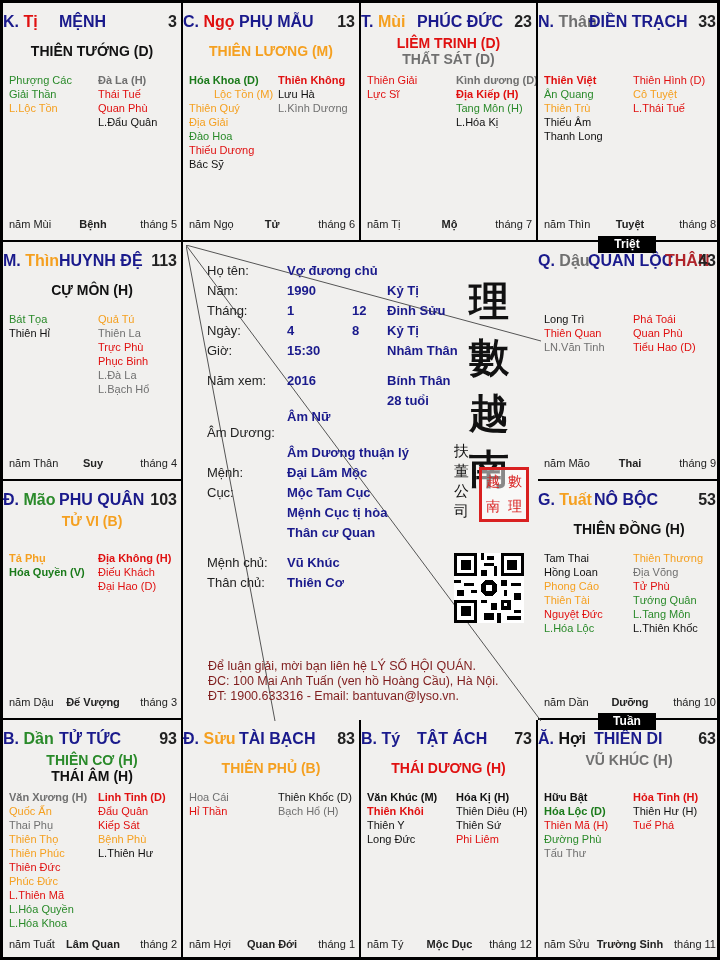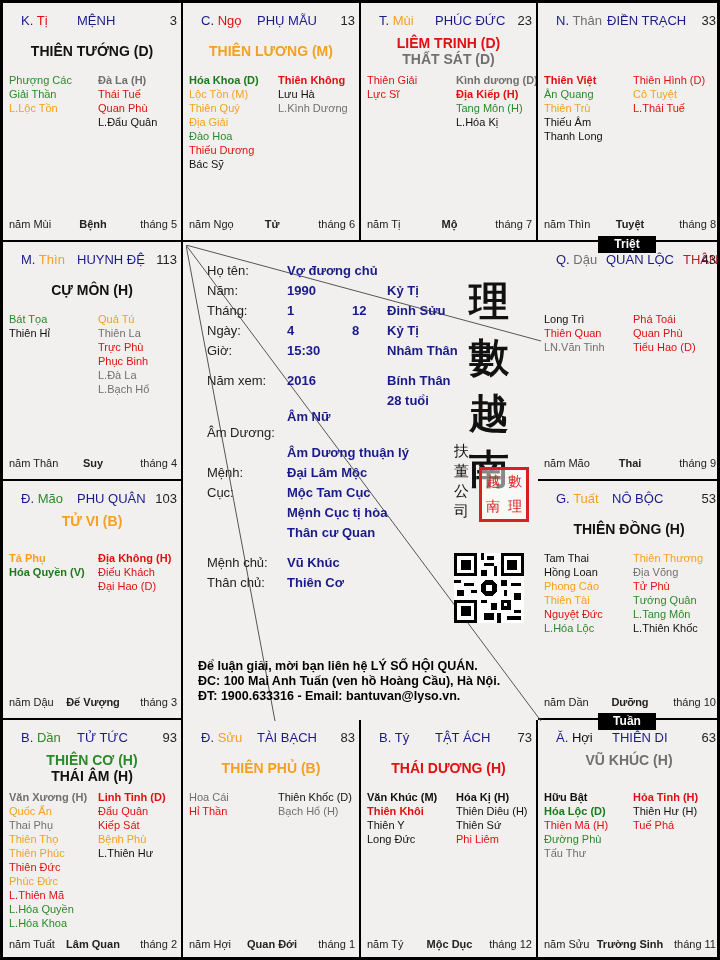--- a/index.html
+++ b/index.html
@@ -1,19 +1,19 @@
 <!DOCTYPE html>
 <html><head>
 <meta charset="utf-8">
 <style>
   * { box-sizing: border-box; margin: 0; padding: 0; }
   body { width: 720px; height: 960px; background: #f0efed; font-family: "Liberation Sans", sans-serif; font-size: 11px; overflow: hidden; position: relative; }
   .grid { position: absolute; left: 0; top: 0; width: 720px; height: 960px; border: 3px solid #000; background: #f1f0ee; }
   .cell { position: absolute; border: 1px solid #000; border-width: 0 2px 2px 0; overflow: hidden; }
-  .hdr { position: absolute; top: 10px; left: 18px; right: 4px; height: 14px; font-weight: normal; font-size: 13px; }
+  .hdr { position: absolute; top: 10px; left: 0; right: 4px; height: 14px; font-weight: bold; font-size: 16px; }
   .hdr .branch { position: absolute; left: 0; top: 0; }
   .hdr .branch .pre { color: #1a1a8c; }
   .hdr .palace { position: absolute; top: 0; color: #1a1a8c; }
   .hdr .num { position: absolute; right: 0; top: 0; color: #222; }
   .hdr .than { position: absolute; top: 0; color: #b0242a; }
   .main { position: absolute; left: 0; right: 0; text-align: center; font-weight: bold; font-size: 14px; line-height: 16px; }
   .stars { position: absolute; left: 6px; right: 4px; font-size: 11px; line-height: 14px; }
   .col { position: absolute; top: 0; }
   .col.l { left: 0; }
   .col.r { left: 89px; }
@@ -24,21 +24,21 @@
   .ftr .st { position: absolute; left: 0; right: 0; text-align: center; font-weight: bold; }
   .ftr .mo { position: absolute; right: 0; }
   .tag { position: absolute; background: #000; color: #fff; font-weight: bold; font-size: 12px; width: 58px; height: 17px; line-height: 17px; text-align: center; z-index: 5; }
   .center { position: absolute; left: 183px; top: 242px; width: 355px; height: 476px; overflow: hidden; }
   .center svg.lines { position: absolute; left: 0; top: 0; }
   .info { position: absolute; left: 0; top: 0; width: 355px; height: 476px; font-size: 13px; color: #1a1a8c; }
   .info .lbl { position: absolute; left: 21px; color: #222; }
   .info .v1 { position: absolute; left: 101px; font-weight: bold; }
   .info .v2 { position: absolute; left: 166px; font-weight: bold; }
   .info .v3 { position: absolute; left: 201px; font-weight: bold; }
-  .contact { position: absolute; left: 12px; top: 414px; color: #000000; font-weight: bold; font-size: 12.5px; line-height: 15px; }
+  .contact { position: absolute; left: 22px; top: 414px; color: #7f1d1d; font-weight: normal; font-size: 12.5px; line-height: 15px; }
   .cal { position: absolute; left: 283px; top: 28px; font-family: "DejaVu Serif", serif; font-size: 40px; line-height: 56px; color: #111; font-weight: bold; }
   .cal2 { position: absolute; left: 268px; top: 196px; font-family: "DejaVu Serif", serif; font-size: 15px; line-height: 20px; color: #111; }
   .seal { position: absolute; left: 293px; top: 222px; width: 50px; height: 55px; border: 3px solid #d92020; color: #d92020; font-size: 14px; display: flex; flex-wrap: wrap; align-items: center; justify-content: center; background: rgba(255,255,255,0.5); font-family: "DejaVu Serif", serif; }
   .qr { position: absolute; left: 268px; top: 308px; width: 70px; height: 70px; background: #fff; }
 </style>
 </head>
 <body>
 
 <div class="grid">
 
@@ -75,21 +75,21 @@
         <span class="branch"><span class="pre">C.</span> <span style="color:#e01010">Ngọ</span></span>
         <span class="palace" style="left:56px">PHỤ MẪU</span>
         <span class="num">13</span>
       </div>
       <div class="main" style="top: 40px;">
         <div style="color: rgb(245, 160, 32);">THIÊN LƯƠNG (M)</div>
       </div>
       <div class="stars" style="top: 70px;">
         <div class="col l">
           <div class="b" style="color: rgb(26, 122, 26);">Hóa Khoa (D)</div>
-          <div style="color: rgb(245, 160, 32);">Lộc Tồn (M)</div>
+          <div style="color: rgb(245, 160, 32); margin-left: 25px;">Lộc Tồn (M)</div>
           <div style="color: rgb(245, 160, 32);">Thiên Quý</div>
           <div style="color: rgb(245, 160, 32);">Địa Giải</div>
           <div style="color: rgb(42, 138, 42);">Đào Hoa</div>
           <div style="color: rgb(224, 16, 16);">Thiếu Dương</div>
           <div style="color: rgb(17, 17, 17);">Bác Sỹ</div>
         </div>
         <div class="col r">
           <div class="b" style="color: rgb(224, 16, 16);">Thiên Không</div>
           <div style="color: rgb(17, 17, 17);">Lưu Hà</div>
           <div style="color: rgb(112, 112, 112);">L.Kình Dương</div>

